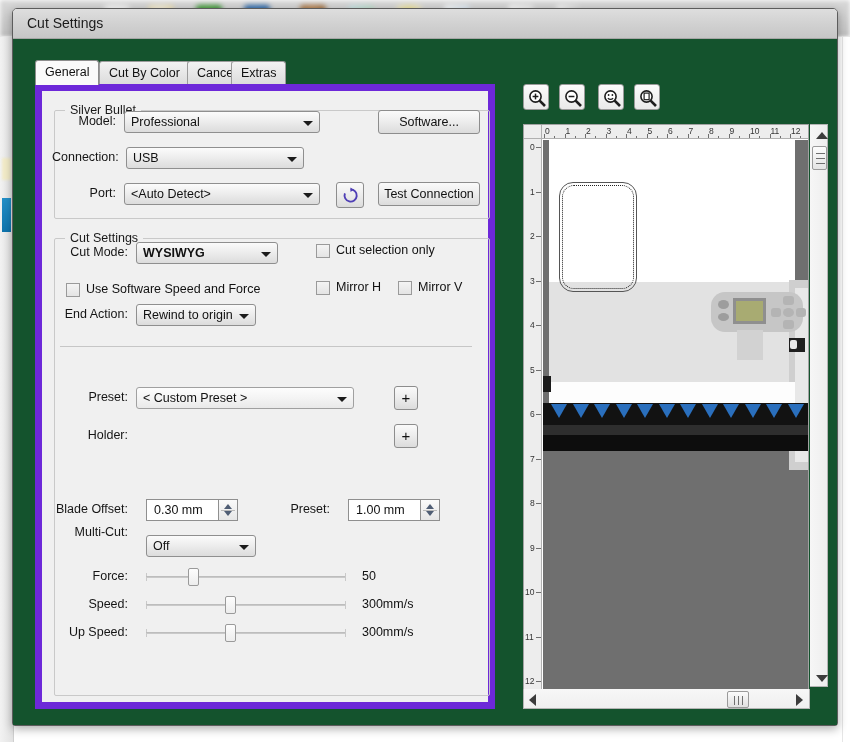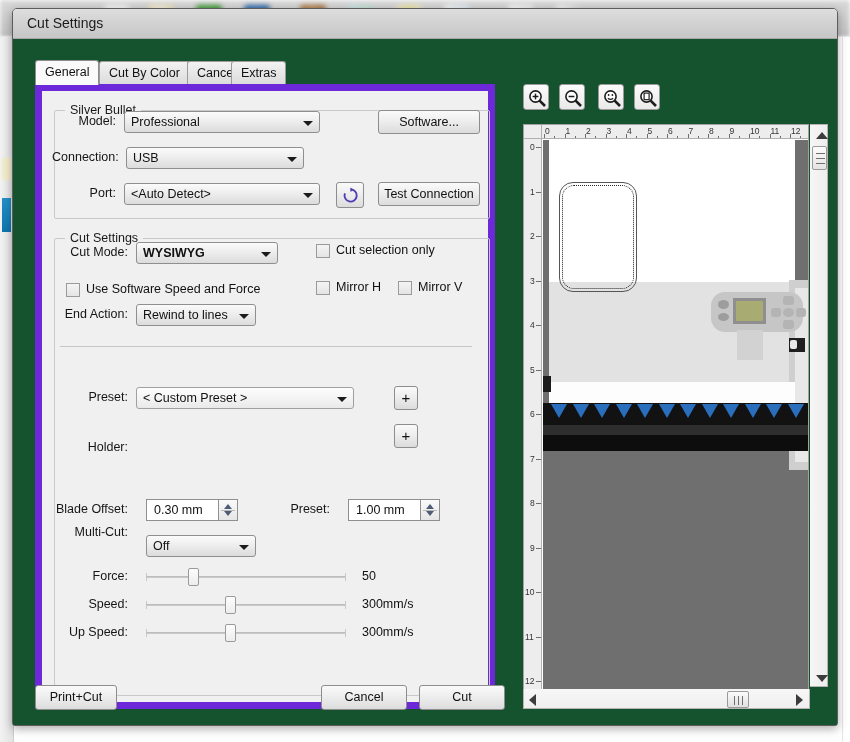--- a/index.html
+++ b/index.html
@@ -423,34 +423,34 @@
         <span class="box"></span>
         <span class="cbl">Mirror H</span>
       </div>
       <div class="cb" style="left:356px; top:189px;">
         <span class="box"></span>
         <span class="cbl">Mirror V</span>
       </div>
 
       <div class="lbl" style="left:14px; top:216px; width:72px;">End Action:</div>
       <div class="combo" style="left:94px; top:213px; width:120px;">
-        <div class="cv">Rewind to lines</div>
+        <div class="cv">Rewind to origin</div>
         <div class="arr"></div>
       </div>
 
       <div class="hr" style="left:18px; top:255px; width:412px;"></div>
 
       <div class="lbl" style="left:28px; top:299px; width:58px;">Preset:</div>
       <div class="combo flat" style="left:94px; top:296px; width:218px;">
         <div class="cv">&lt; Custom Preset &gt;</div>
         <div class="arr"></div>
       </div>
       <div class="btn sq" style="left:352px; top:295px;">+</div>
 
-      <div class="lbl" style="left:28px; top:337px; width:58px;margin-top:12px;">Holder:</div>
+      <div class="lbl" style="left:28px; top:337px; width:58px;">Holder:</div>
       <div class="btn sq" style="left:352px; top:333px;">+</div>
 
 
       <div class="lbl" style="left:8px; top:411px; width:78px;">Blade Offset:</div>
       <div class="spin" style="left:104px; top:408px; width:92px;">
         <div class="fld">0.30 mm</div>
         <div class="btns">
           <span class="u"></span>
           <span class="sep"></span>
           <span class="d"></span>
@@ -669,20 +669,15 @@
 
     <div id="pv-htrack"></div>
     <div class="arrow-lf" id="pv-lf"></div>
     <div id="pv-hthumb">
       <i style="left:6px;"></i>
         <i style="left:10px;"></i>
         <i style="left:14px;"></i>
     </div>
     <div class="arrow-rt" id="pv-rt"></div>
 
-    <div id="footer">
-      <div class="btn" id="btn-printcut">Print+Cut</div>
-      <div class="btn" id="btn-cancel">Cancel</div>
-      <div class="btn" id="btn-cut">Cut</div>
-    </div>
 
   </div>
 </div>
 
 </body></html>

